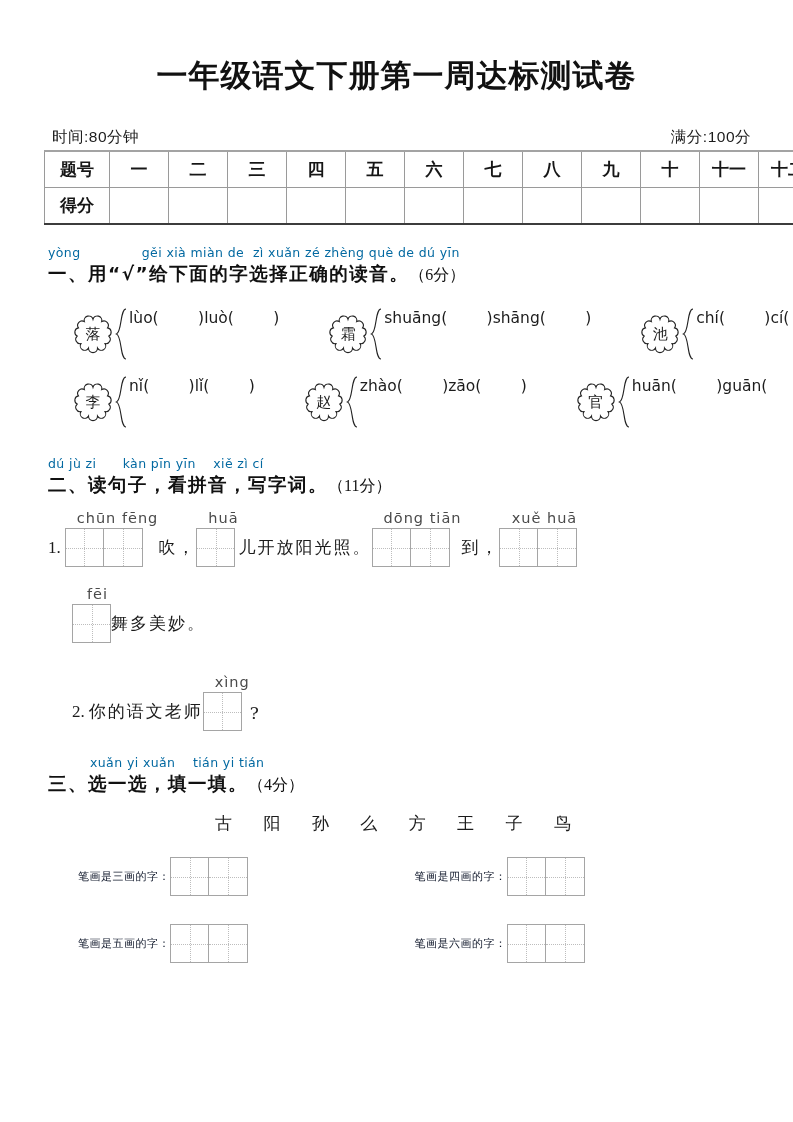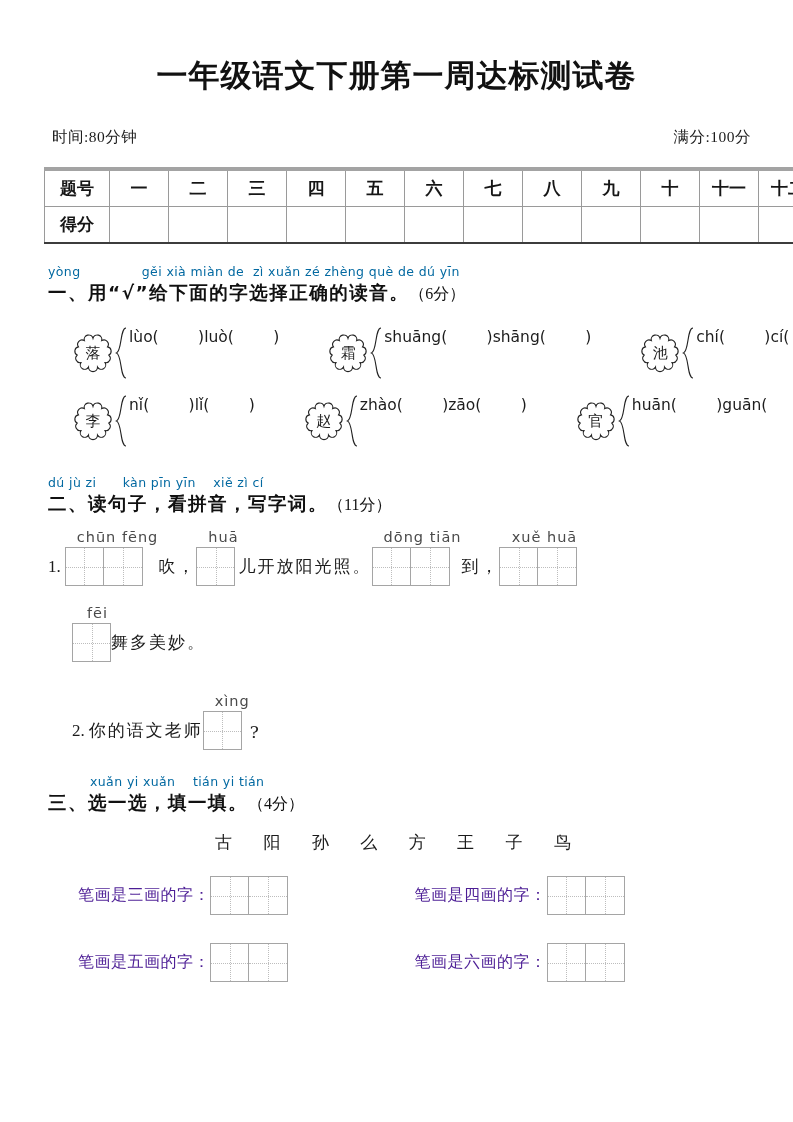--- a/index.html
+++ b/index.html
@@ -32,44 +32,44 @@
     margin: 0;
     padding-top: 55px;
     color: #111;
   }
 
   
   .meta-row {
     display: flex;
     justify-content: space-between;
     align-items: flex-end;
-    margin: 30px 42px 19px 52px;
+    margin: 30px 42px 2px 52px;
     font-size: 15.5px;
-    font-family: Liberation Serif, serif;
+    font-family: Liberation Sans, sans-serif;
     letter-spacing: 0.5px;
   }
 
   
   .score-table {
     margin: 0 42px 0 44px;
     border-collapse: collapse;
     width: 707px;
     table-layout: fixed;
   }
   .score-table td {
     border: 1px solid #9a9a9a;
     height: 33px;
     text-align: center;
     vertical-align: middle;
     font-size: 17px;
     font-family: "DejaVu Sans", "Liberation Sans", sans-serif;
     font-weight: bold;
     color: #161616;
   }
-  .score-table tr:first-child td { border-top: 4px solid #a3a3a3; border-radius: 9px; }
+  .score-table tr:first-child td { border-top: 2px solid #a3a3a3; border-radius: 9px; }
   .score-table tr:last-child td { border-bottom: 2px solid #3c3c3c; }
   .score-table td.head-cell { width: 62px; }
   .score-table td.wide-cell { width: 56px; }
 
   
   .section {
     margin: 0 42px 0 48px;
     position: relative;
   }
   .sec-head {
@@ -217,23 +217,23 @@
     row-gap: 28px;
     margin-top: 22px;
     padding-left: 30px;
   }
   .stroke-item {
     display: flex;
     align-items: center;
   }
   .stroke-label {
     font-family: "DejaVu Serif", "Liberation Serif", serif;
-    font-size: 16px;
+    font-size: 11px;
     letter-spacing: 0.5px;
-    color: #4c1d95;
+    color: #0f172a;
     white-space: pre;
   }
 </style>
 </head>
 <body>
 
 <div class="page">
 
   <h1 class="title">一年级语文下册第一周达标测试卷</h1>
 

